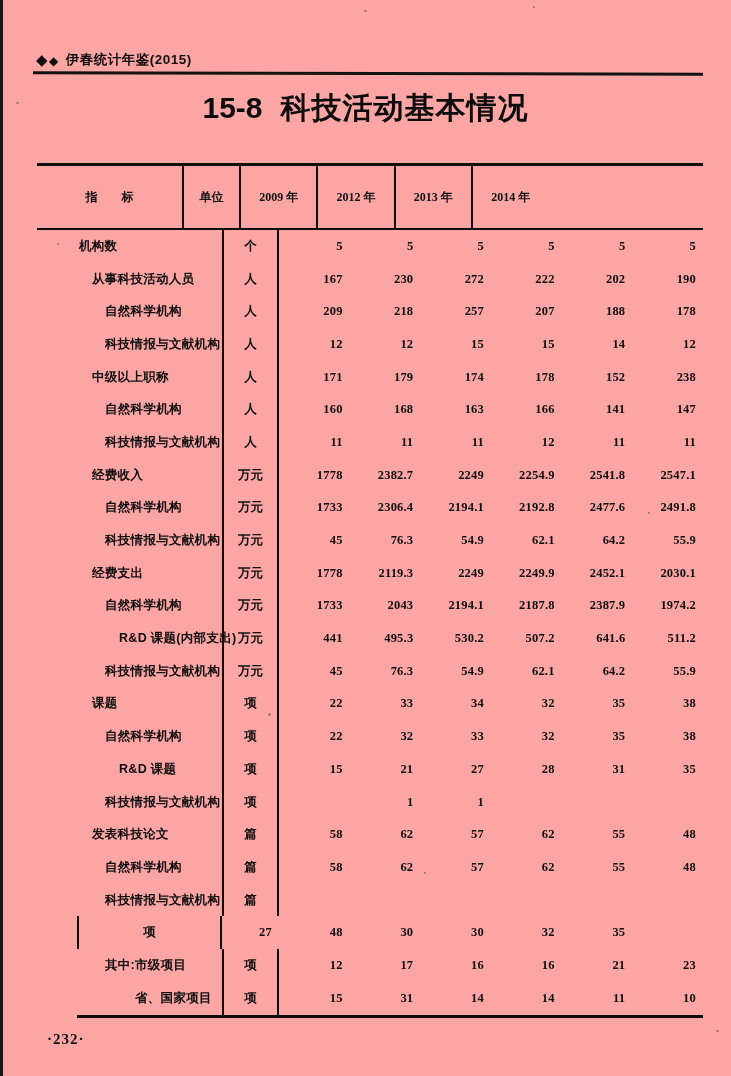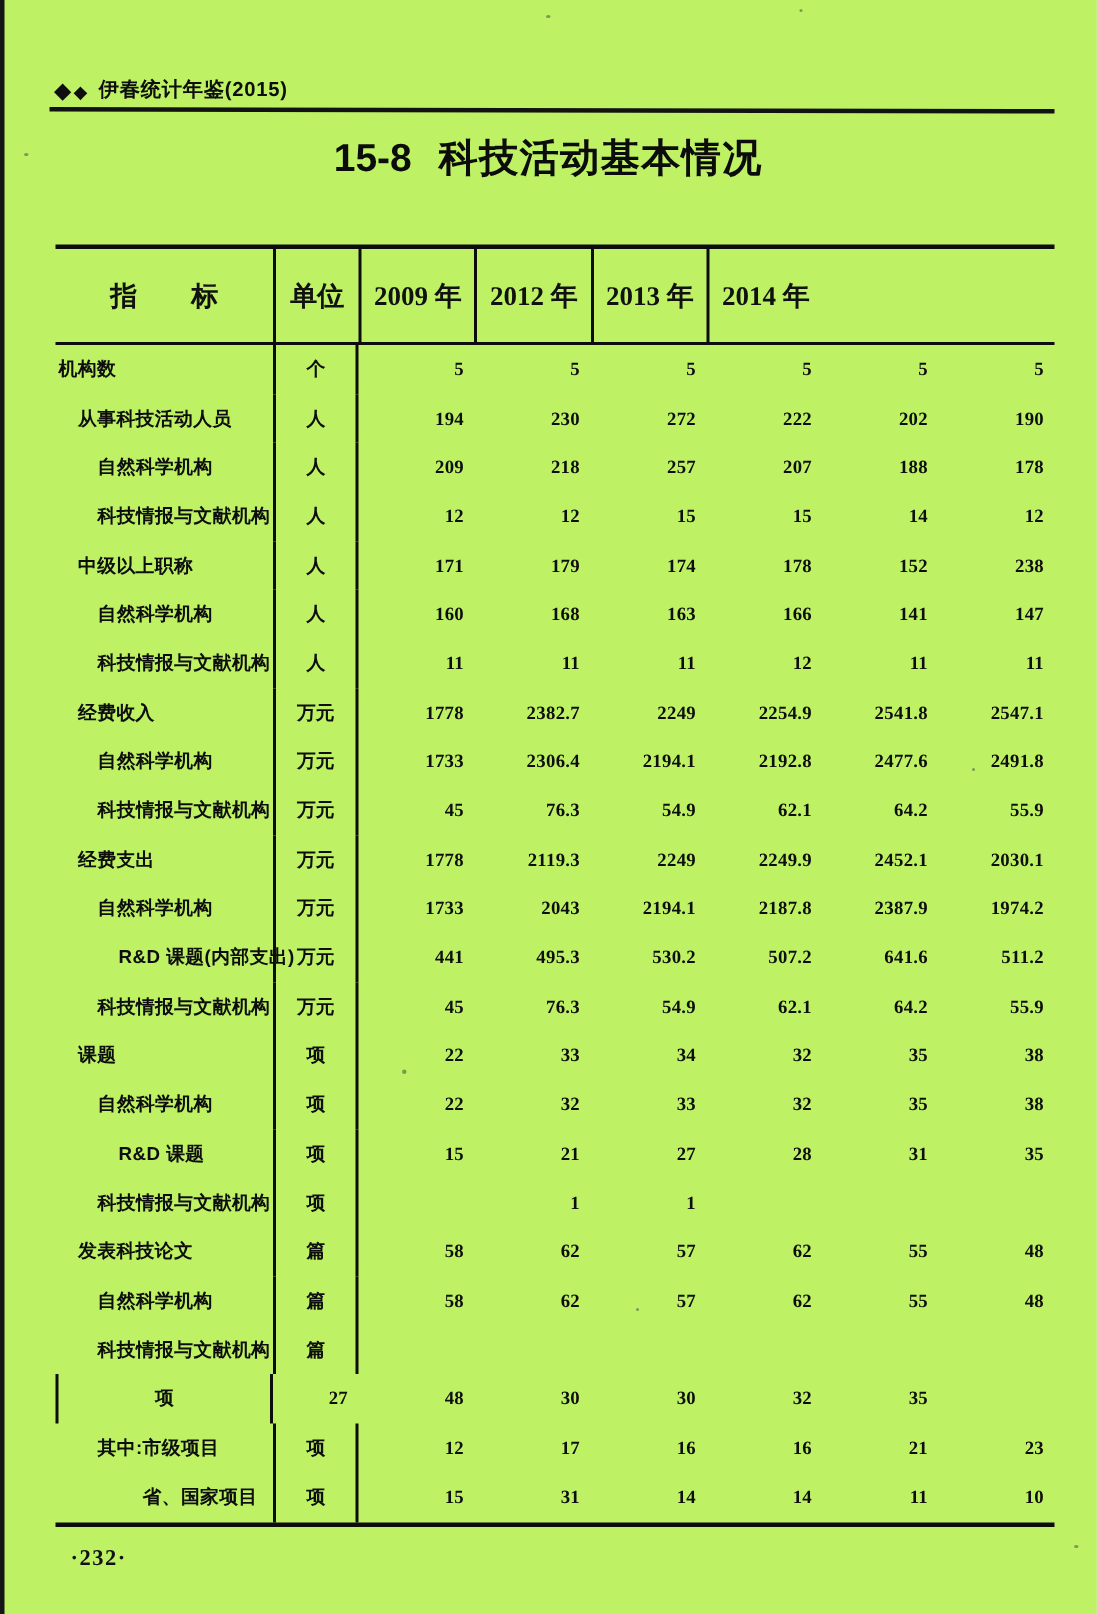--- a/index.html
+++ b/index.html
@@ -4,21 +4,21 @@
 <style>
   html,body{margin:0;padding:0;}
   body{
     width:731px;height:1076px;
     background:#e9e9e7;
     font-family:"Liberation Sans","DejaVu Sans",sans-serif;
     -webkit-font-smoothing:antialiased;
   }
   .page{
     position:relative;width:731px;height:1076px;
-    background:#bef264;color:#111;overflow:hidden;
+    background:#fca5a5;color:#111;overflow:hidden;
   }
   
   .binding{
     position:absolute;left:0;top:0;width:3px;height:1076px;
     background:#161616;
   }
   
   .running-header{
     position:absolute;left:36px;top:51px;
     font-size:13.5px;font-weight:bold;letter-spacing:0.5px;
@@ -27,41 +27,41 @@
   .diamond{font-size:15px;line-height:1;vertical-align:-1px;}
   .diamond.d2{font-size:12px;margin-left:1px;}
   .running-title{margin-left:7px;}
   .header-rule{
     position:absolute;left:33px;top:72px;width:670px;height:2.5px;
     background:#121212;transform:rotate(0.12deg);
   }
   
   .table-title{
     position:absolute;left:0;top:88px;width:731px;margin:0;
-    text-align:center;font-size:26px;font-weight:bold;color:#0c0c0c;
+    text-align:center;font-size:30px;font-weight:bold;color:#0c0c0c;
     letter-spacing:1px;white-space:nowrap;
   }
   .table-title .tnum{margin-right:18px;letter-spacing:0;}
   
   .stats-table{position:absolute;left:37px;top:163px;width:666px;}
   .thead{
     display:grid;grid-template-columns:145px 57px repeat(6,1fr);
     height:62px;
     border-top:3px solid #0d0d0d;
     border-bottom:2px solid #0d0d0d;
   }
   .hcell{
     display:flex;align-items:center;justify-content:center;
-    font-size:18px;font-weight:bold;
+    font-size:12px;font-weight:bold;
     font-family:"Liberation Serif","DejaVu Serif",serif;
     border-left:2px solid #0d0d0d;
     white-space:nowrap;
   }
   .hcell:first-child{border-left:none;font-family:"Liberation Sans","DejaVu Sans",sans-serif;}
-  .tbody{border-bottom:3px solid #0d0d0d;}
+  .tbody{border-bottom:3px solid #0d0d0d;margin-left:40px;}
   .trow{
     display:grid;grid-template-columns:145px 57px repeat(6,1fr);
     height:32.7px;
   }
   .cell{display:flex;align-items:center;font-size:12.5px;font-weight:bold;color:#0e0e0e;}
   .lbl{justify-content:flex-start;white-space:nowrap;letter-spacing:0.3px;}
   .ind0{padding-left:2px;}
   .ind1{padding-left:15px;}
   .ind2{padding-left:28px;}
   .ind3{padding-left:42px;}
@@ -116,21 +116,21 @@
           <div class="cell val">5</div>
           <div class="cell val">5</div>
           <div class="cell val">5</div>
           <div class="cell val">5</div>
           <div class="cell val">5</div>
           <div class="cell val">5</div>
         </div>
         <div class="trow">
           <div class="cell lbl ind1">从事科技活动人员</div>
           <div class="cell unit">人</div>
-          <div class="cell val">194</div>
+          <div class="cell val">167</div>
           <div class="cell val">230</div>
           <div class="cell val">272</div>
           <div class="cell val">222</div>
           <div class="cell val">202</div>
           <div class="cell val">190</div>
         </div>
         <div class="trow">
           <div class="cell lbl ind2">自然科学机构</div>
           <div class="cell unit">人</div>
           <div class="cell val">209</div>

